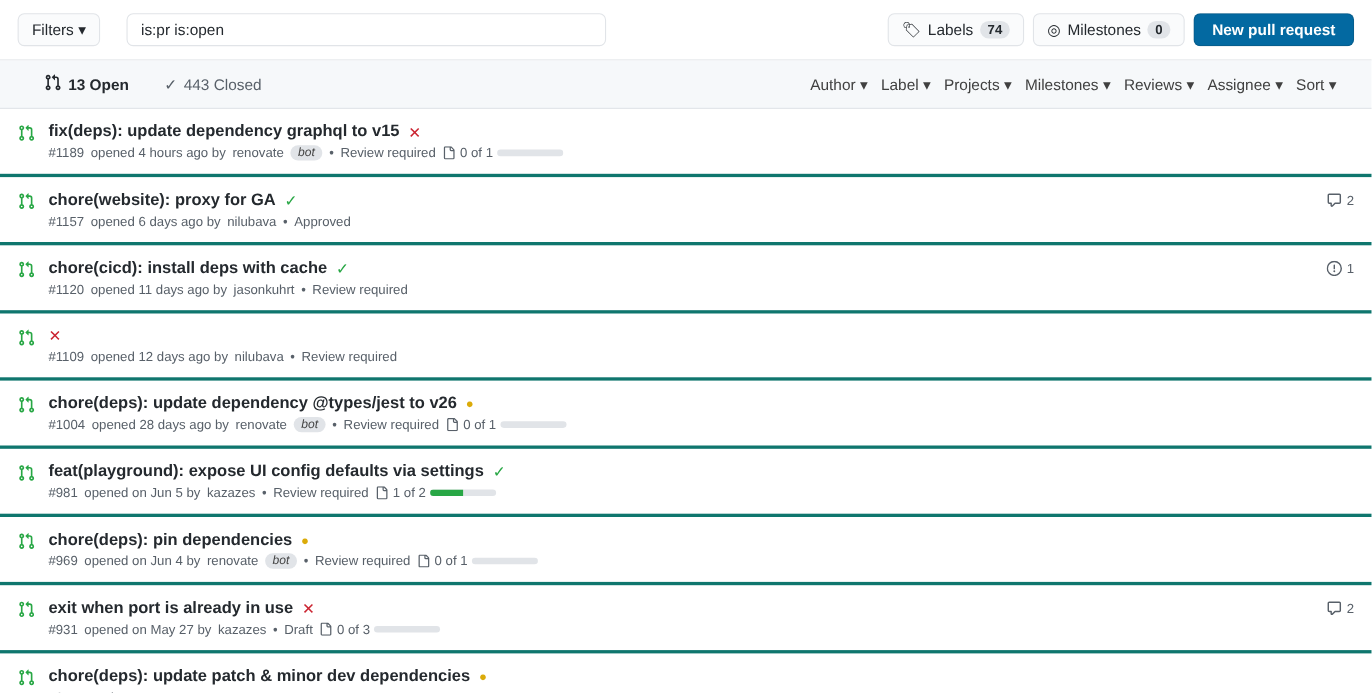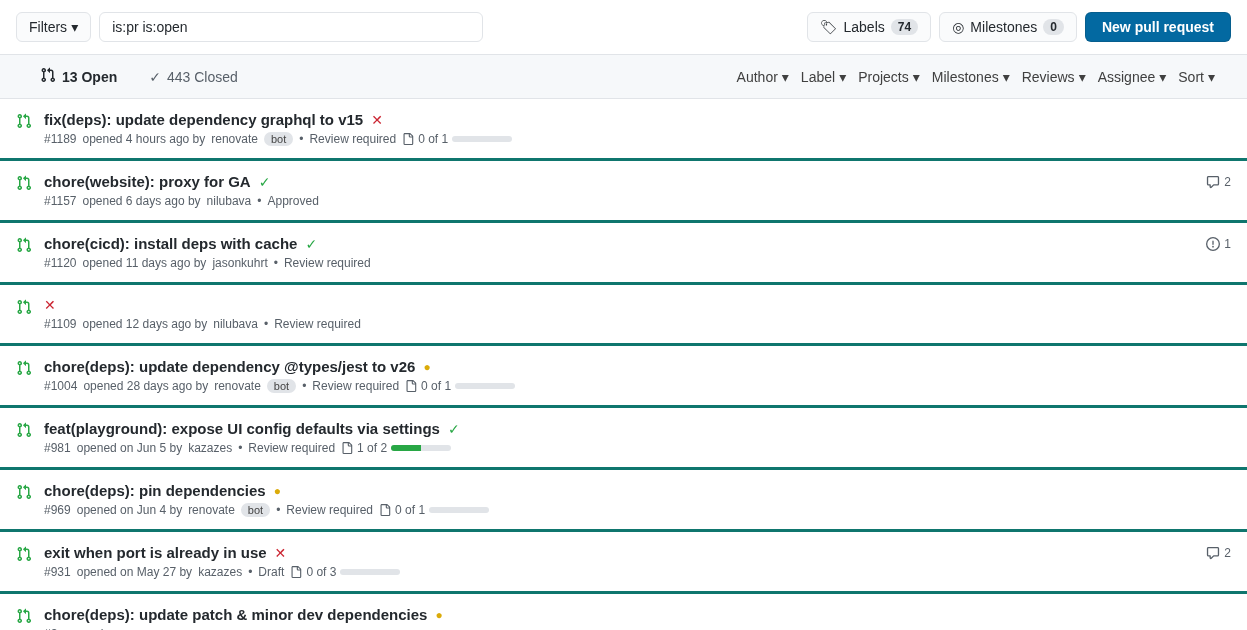--- a/index.html
+++ b/index.html
@@ -5,30 +5,30 @@
     * { box-sizing: border-box; margin: 0; padding: 0; }
     body { font-family: -apple-system, BlinkMacSystemFont, "Segoe UI", Helvetica, Arial, sans-serif; font-size: 14px; color: #24292e; background: #fff; }
 
     .top-bar {
       display: flex;
       align-items: center;
       justify-content: space-between;
       padding: 12px 16px;
       border-bottom: 1px solid #e1e4e8;
     }
-    .top-bar-left { display: flex; align-items: flex-start; gap: 8px; }
+    .top-bar-left { display: flex; align-items: flex-start; gap: 24px; }
     .filters-btn {
       display: flex; align-items: center; gap: 4px;
       border: 1px solid #e1e4e8; border-radius: 6px;
       padding: 6px 12px; background: #fafbfc; cursor: pointer; font-size: 14px; color: #24292e;
     }
     .search-input {
       border: 1px solid #e1e4e8; border-radius: 6px;
       padding: 6px 12px; font-size: 14px; color: #24292e;
-      width: 384px; outline: none;
+      width: 436px; outline: none;
     }
     .top-bar-right { display: flex; align-items: center; gap: 8px; }
     .labels-btn, .milestones-btn {
       display: flex; align-items: center; gap: 6px;
       border: 1px solid #e1e4e8; border-radius: 6px;
       padding: 6px 12px; background: #fafbfc; cursor: pointer; font-size: 14px; color: #24292e;
     }
     .badge {
       background: #e1e4e8; border-radius: 20px;
       padding: 1px 7px; font-size: 12px; font-weight: 600;
@@ -75,21 +75,21 @@
     .pr-title-row { display: flex; align-items: center; gap: 8px; margin-bottom: 4px; flex-wrap: wrap; }
     .pr-title { font-size: 15px; font-weight: 600; color: #24292e; text-decoration: none; }
     .status-icon { font-size: 14px; }
     .status-x { color: #cb2431; }
     .status-check { color: #28a745; }
     .status-dot-yellow { color: #dbab09; font-size: 12px; }
     .pr-meta { font-size: 12px; color: #586069; display: flex; align-items: center; gap: 6px; flex-wrap: wrap; }
     .pr-meta a { color: #586069; text-decoration: none; }
     .label-badge {
       background: #e1e4e8; color: #444; border-radius: 20px;
-      padding: 1px 7px; font-size: 11px; font-weight: 500;
+      padding: 1px 7px; font-size: 11px; font-weight: 500; font-style: italic;
     }
     .files-info { display: flex; align-items: center; gap: 4px; font-size: 12px; color: #586069; }
     .progress-bar { width: 60px; height: 6px; background: #e1e4e8; border-radius: 3px; overflow: hidden; display: inline-block; vertical-align: middle; }
     .progress-fill { height: 100%; background: #28a745; }
     .pr-right { display: flex; align-items: center; gap: 12px; flex-shrink: 0; margin-top: 2px; }
     .comment-count { display: flex; align-items: center; gap: 4px; font-size: 12px; color: #586069; }
     .issue-count { display: flex; align-items: center; gap: 4px; font-size: 12px; color: #586069; }
 
     .pr-icon-open { color: #28a745; }
   </style>

